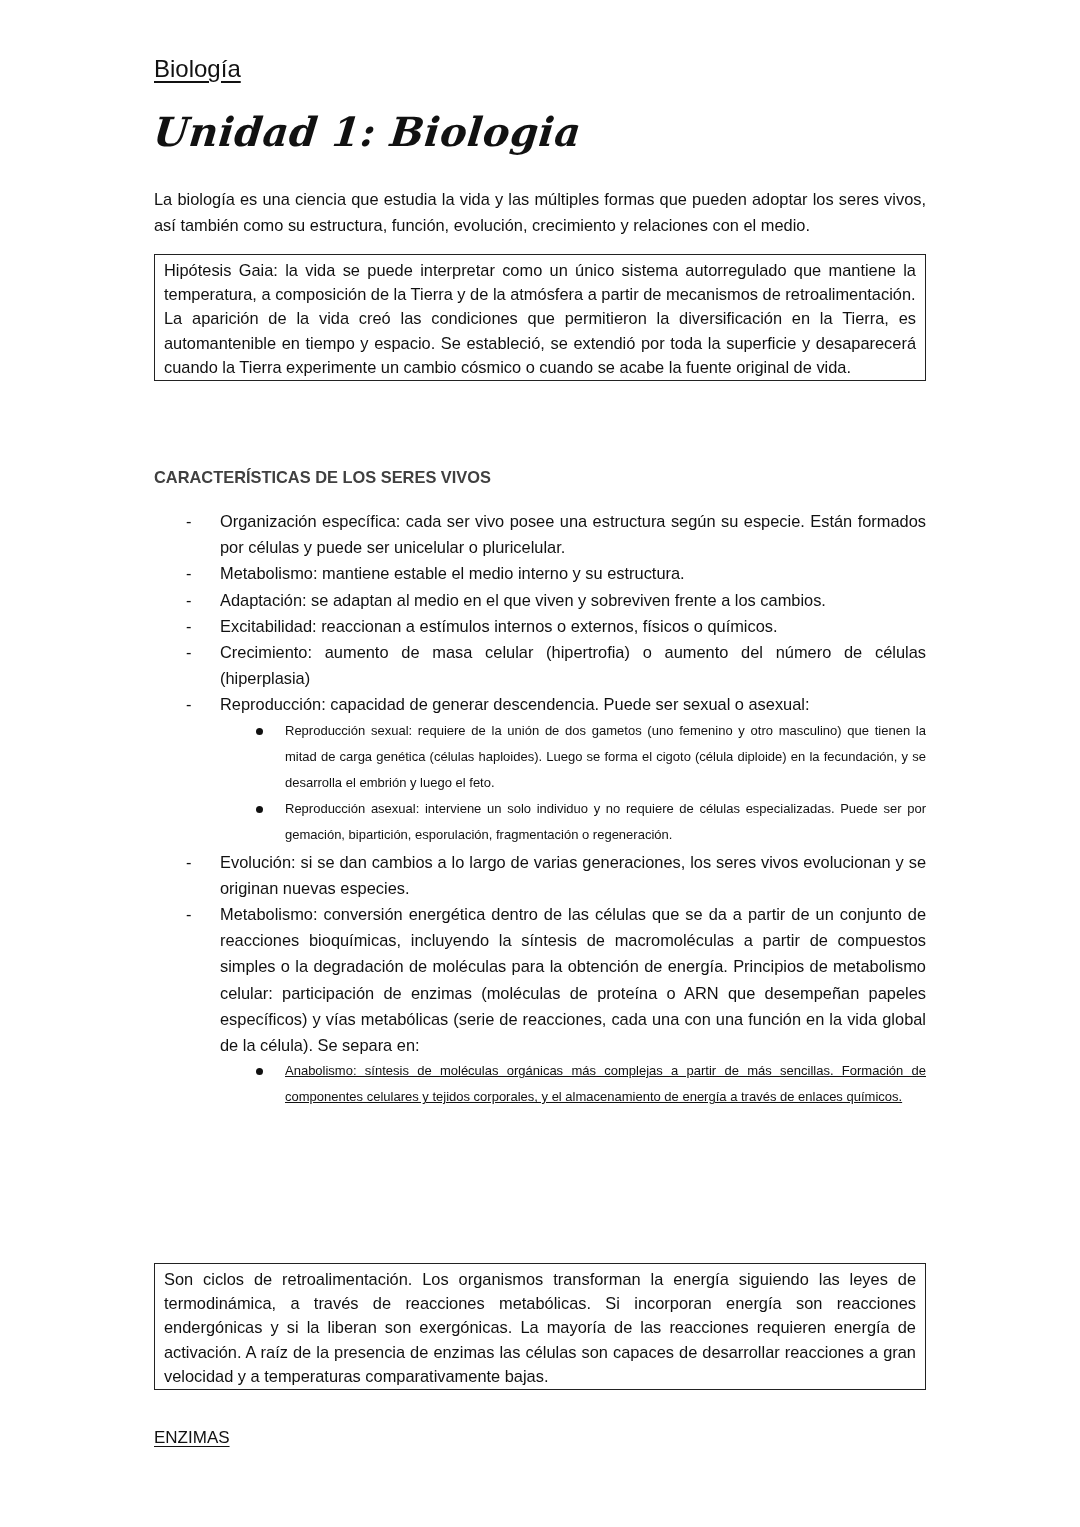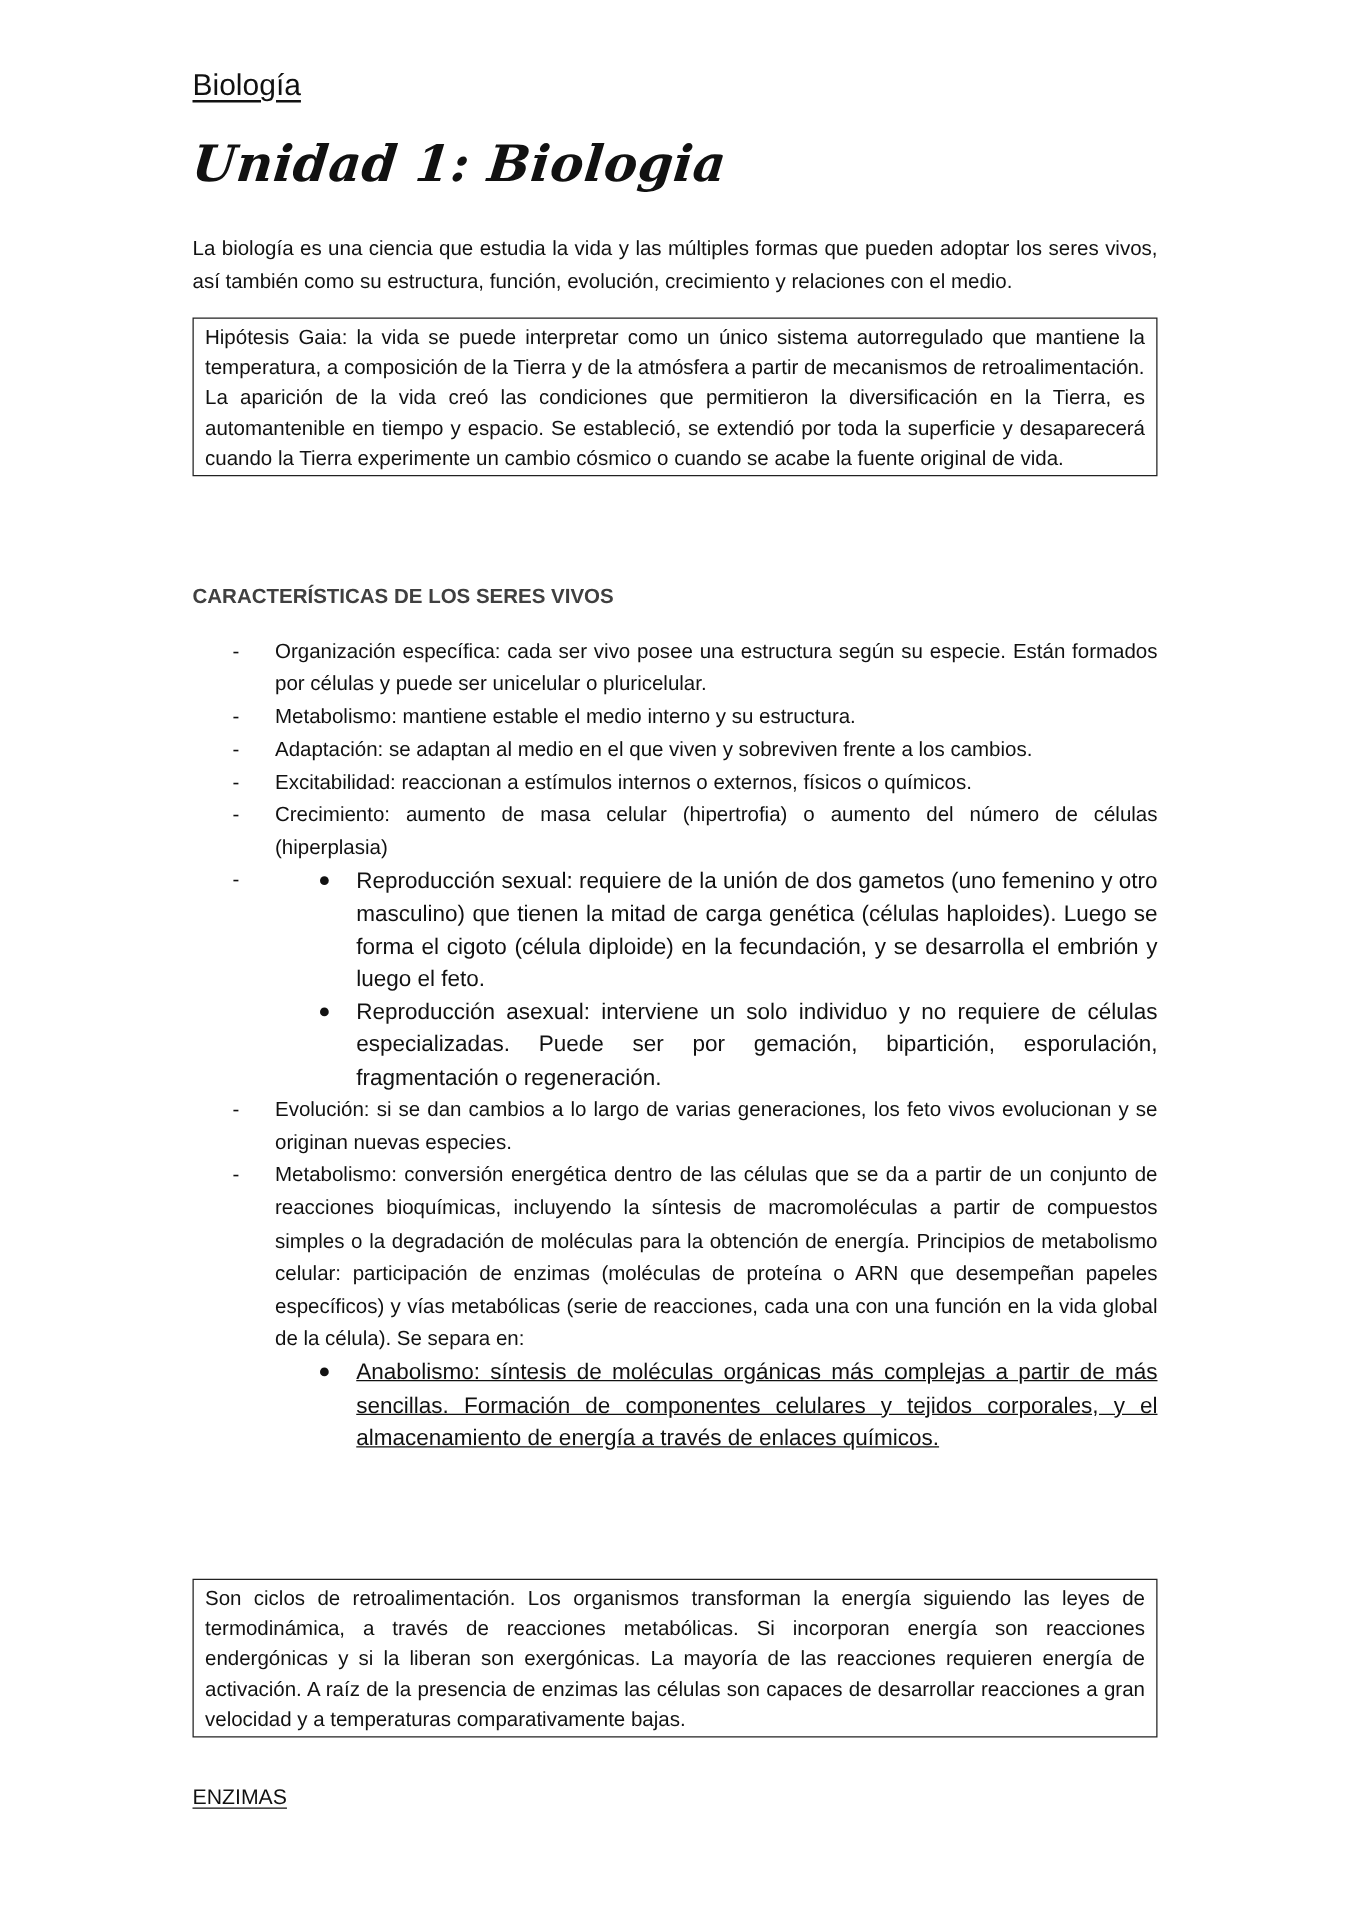--- a/index.html
+++ b/index.html
@@ -35,21 +35,21 @@
     position: absolute; top: 468px; left: 0;
     font-size: 16.4px; font-weight: bold; color: #404040;
   }
   .char-list { position: absolute; top: 508px; left: 0; width: 772px; margin: 0; padding: 0; list-style: none; }
   .char-list > li {
     position: relative; padding-left: 66px; font-size: 16.4px; line-height: 26.2px; text-align: justify;
   }
   .dash { position: absolute; left: 32px; top: 0; }
   .sub-list { margin: 0; padding: 0; list-style: none; }
   .sub-list > li {
-    position: relative; padding-left: 65px; font-size: 18px; line-height: 26.2px; text-align: justify;
+    position: relative; padding-left: 65px; font-size: 13px; line-height: 26.2px; text-align: justify;
   }
   .bullet {
     position: absolute; left: 37px; top: 10px; width: 7px; height: 7px; border-radius: 50%; background: #111;
   }
   .enzimas {
     position: absolute; top: 1428px; left: 0; font-size: 17px;
     text-decoration: underline; text-underline-offset: 3px;
   }
 </style>
 </head>
@@ -84,34 +84,35 @@
     <li>
       <span class="dash">-</span>
       <span>Excitabilidad: reaccionan a estímulos internos o externos, físicos o químicos.</span>
     </li>
     <li>
       <span class="dash">-</span>
       <span>Crecimiento: aumento de masa celular (hipertrofia) o aumento del número de células (hiperplasia)</span>
     </li>
     <li>
       <span class="dash">-</span>
+      <span>Reproducción: capacidad de generar descendencia. Puede ser sexual o asexual:</span>
       <ul class="sub-list" style="margin-left:-66px;">
         <li style="padding-left:131px;">
           <span class="bullet" style="left:102px;"></span>
           <span>Reproducción sexual: requiere de la unión de dos gametos (uno femenino y otro masculino) que tienen la mitad de carga genética (células haploides). Luego se forma el cigoto (célula diploide) en la fecundación, y se desarrolla el embrión y luego el feto.</span>
         </li>
         <li style="padding-left:131px;">
           <span class="bullet" style="left:102px;"></span>
           <span>Reproducción asexual: interviene un solo individuo y no requiere de células especializadas. Puede ser por gemación, bipartición, esporulación, fragmentación o regeneración.</span>
         </li>
       </ul>
     </li>
     <li>
       <span class="dash">-</span>
-      <span>Evolución: si se dan cambios a lo largo de varias generaciones, los feto vivos evolucionan y se originan nuevas especies.</span>
+      <span>Evolución: si se dan cambios a lo largo de varias generaciones, los seres vivos evolucionan y se originan nuevas especies.</span>
     </li>
     <li>
       <span class="dash">-</span>
       <span>Metabolismo: conversión energética dentro de las células que se da a partir de un conjunto de reacciones bioquímicas, incluyendo la síntesis de macromoléculas a partir de compuestos simples o la degradación de moléculas para la obtención de energía. Principios de metabolismo celular: participación de enzimas (moléculas de proteína o ARN que desempeñan papeles específicos) y vías metabólicas (serie de reacciones, cada una con una función en la vida global de la célula). Se separa en:</span>
       <ul class="sub-list" style="margin-left:-66px;">
         <li style="padding-left:131px;text-decoration:underline;">
           <span class="bullet" style="left:102px;"></span>
           <span>Anabolismo: síntesis de moléculas orgánicas más complejas a partir de más sencillas. Formación de componentes celulares y tejidos corporales, y el almacenamiento de energía a través de enlaces químicos.</span>
         </li>
       </ul>

